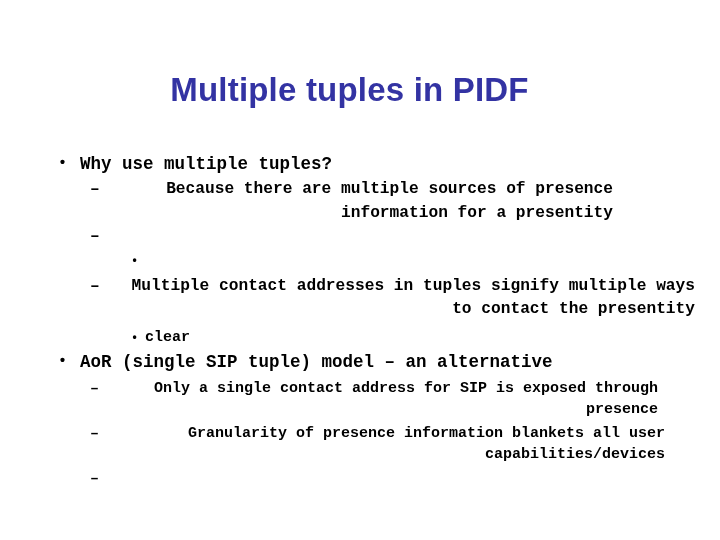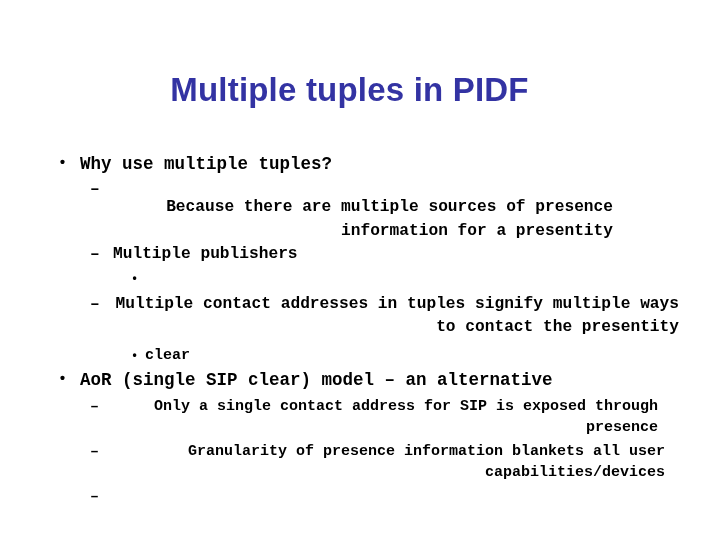--- a/index.html
+++ b/index.html
@@ -130,49 +130,48 @@
 
     <div class="bullet-row lvl1">
       <span class="bullet-mark">•</span>
       <span class="bullet-text">Why use multiple tuples?</span>
     </div>
 
     <div class="spacer-2"></div>
 
     <div class="bullet-row lvl2" style="max-width:612px;">
       <span class="bullet-mark">–</span>
-      <span class="bullet-text" style="max-width:500px;margin-top:18px;">Because there are multiple sources of presence information for a presentity</span>
+      <span class="bullet-text" style="max-width:500px;">Because there are multiple sources of presence information for a presentity</span>
     </div>
 
     <div class="bullet-row lvl2">
       <span class="bullet-mark">–</span>
-      <span class="bullet-text">Multiple publishers</span>
     </div>
 
     <div class="bullet-row lvl3">
       <span class="bullet-mark">•</span>
     </div>
 
     <div class="spacer-2"></div>
 
     <div class="bullet-row lvl2" style="max-width:680px;">
       <span class="bullet-mark">–</span>
-      <span class="bullet-text" style="max-width:566px;">Multiple contact addresses in tuples signify multiple ways to contact the presentity</span>
+      <span class="bullet-text" style="max-width:566px;margin-left:16px;">Multiple contact addresses in tuples signify multiple ways to contact the presentity</span>
     </div>
 
     <div class="spacer-4"></div>
 
     <div class="bullet-row lvl3">
       <span class="bullet-mark">•</span>
       <span class="bullet-text">clear</span>
     </div>
 
     <div class="bullet-row lvl1">
       <span class="bullet-mark">•</span>
-      <span class="bullet-text">AoR (single SIP clear) model – an alternative</span>
+      <span class="bullet-text">AoR (single SIP tuple) model – an alternative</span>
     </div>
 
     <div class="spacer-4"></div>
 
     <div class="bullet-row lvl2b" style="max-width:660px;">
       <span class="bullet-mark">–</span>
       <span class="bullet-text" style="max-width:545px;">Only a single contact address for SIP is exposed through presence</span>
     </div>
 
     <div class="spacer-2"></div>

